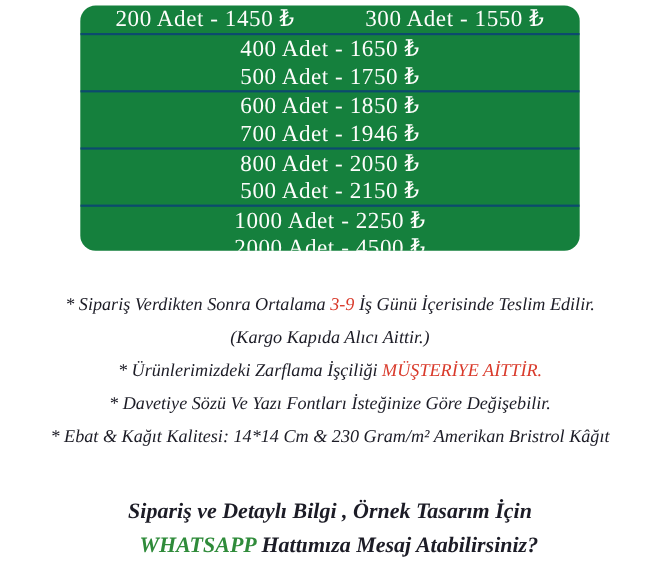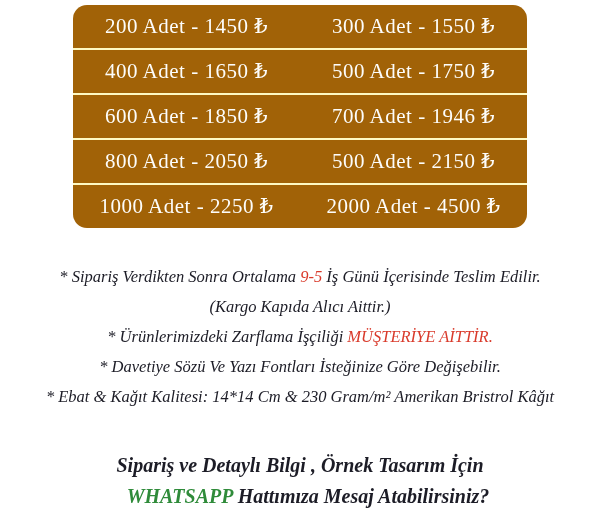--- a/index.html
+++ b/index.html
@@ -12,33 +12,34 @@
     font-family: "Liberation Serif", "DejaVu Serif", serif;
   }
 
   
   .price-table {
     position: absolute;
     left: 73px;
     top: 5px;
     width: 454px;
     height: 223px;
-    background: #a16207;
+    background: #15803d;
     border-radius: 14px;
     overflow: hidden;
     display: flex;
     flex-direction: column;
   }
   .price-row {
     flex: 1;
     display: flex;
     align-items: center;
   }
   .price-row + .price-row {
-    border-top: 2px solid #fef9c3;
+    border-top: 2px solid #0c4a6e;
+    flex-direction: column;
   }
   .price-cell {
     width: 50%;
     text-align: center;
     color: #FDFDFB;
     font-size: 21px;
     letter-spacing: 0.5px;
     white-space: nowrap;
   }
 
@@ -102,21 +103,21 @@
       <div class="price-cell">500 Adet - 2150 ₺</div>
     </div>
     <div class="price-row">
       <div class="price-cell">1000 Adet - 2250 ₺</div>
       <div class="price-cell">2000 Adet - 4500 ₺</div>
     </div>
   </div>
 
   <div class="notes">
     <div class="note-line">
-      <span>* Sipariş Verdikten Sonra Ortalama </span><span class="hl-red">9-5</span><span> İş Günü İçerisinde Teslim Edilir.</span>
+      <span>* Sipariş Verdikten Sonra Ortalama </span><span class="hl-red">3-9</span><span> İş Günü İçerisinde Teslim Edilir.</span>
     </div>
     <div class="note-line">
       <span>(Kargo Kapıda Alıcı Aittir.)</span><span class="hl-red"></span><span></span>
     </div>
     <div class="note-line">
       <span>* Ürünlerimizdeki Zarflama İşçiliği </span><span class="hl-red">MÜŞTERİYE AİTTİR.</span><span></span>
     </div>
     <div class="note-line">
       <span>* Davetiye Sözü Ve Yazı Fontları İsteğinize Göre Değişebilir.</span><span class="hl-red"></span><span></span>
     </div>

